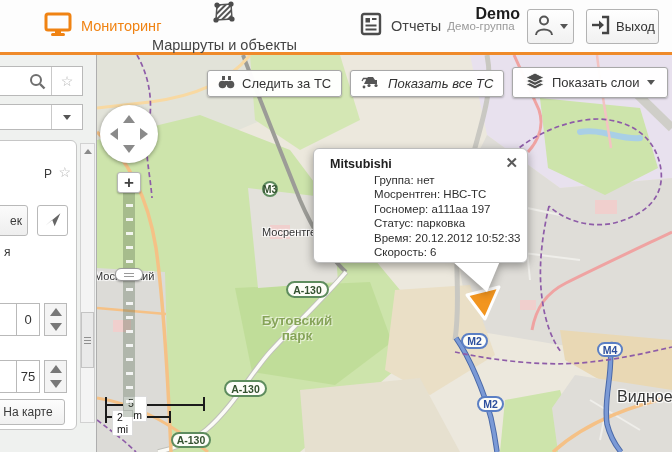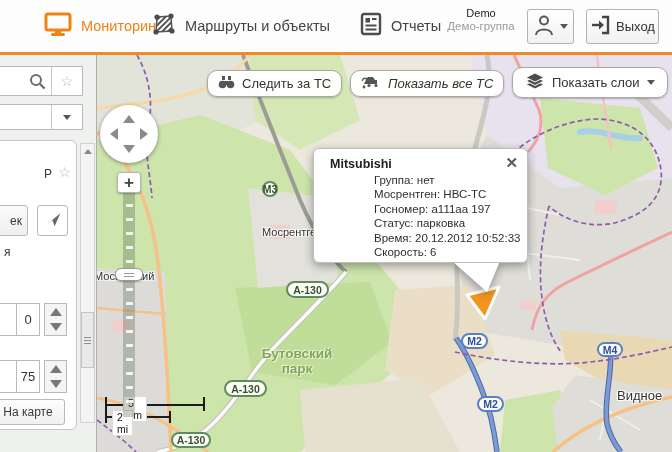--- a/index.html
+++ b/index.html
@@ -4,23 +4,23 @@
 <style>
   html,body{margin:0;padding:0;background:#888;}
   #app{position:relative;width:672px;height:452px;overflow:hidden;background:#eff1ef;
        font-family:"Liberation Sans",sans-serif;-webkit-font-smoothing:antialiased;}
   
   #topbar{position:absolute;left:0;top:0;width:672px;height:52px;background:#fdfdfd;
           border-bottom:3px solid #ef8a2a;z-index:50;}
   .nav-item{position:absolute;top:0;height:52px;display:flex;align-items:center;gap:9px;cursor:pointer;}
   .nav-label{font-size:14.5px;color:#434343;}
   .nav-item.active .nav-label{color:#f08313;}
-  #nav-monitoring{left:44px;} #nav-routes{left:152px;} #nav-reports{left:360px;}
+  #nav-monitoring{left:44px;} #nav-routes{left:152px;flex-direction:column;} #nav-reports{left:360px;}
   #user-block{position:absolute;left:442px;top:7px;width:78px;text-align:center;line-height:13px;}
-  #user-name{font-size:11px;font-weight:normal;color:#1c1c1c;}
+  #user-name{font-size:16px;font-weight:bold;color:#1c1c1c;text-align:right;}
   #user-group{font-size:11.5px;color:#9a9a9a;}
   .tb-btn{position:absolute;top:9px;height:35px;box-sizing:border-box;border:1px solid #b3b3b3;border-radius:3px;
           background:linear-gradient(#ffffff,#f1f1f1);display:flex;align-items:center;justify-content:center;
           gap:6px;cursor:pointer;font-size:13px;color:#333;}
   #user-btn{left:527px;width:47px;} #logout-btn{left:586px;width:73px;}
   .caret{width:0;height:0;border-left:4.5px solid transparent;border-right:4.5px solid transparent;border-top:5.5px solid #555;}
   
   #sidebar{position:absolute;left:0;top:55px;width:96px;height:397px;background:#eff1ef;
            border-right:1px solid #aeaeae;z-index:40;overflow:hidden;}
   .sb-box{position:absolute;left:-15px;width:98px;background:#fff;border:1px solid #b9b9b9;box-sizing:border-box;}
@@ -54,34 +54,34 @@
   #onmap-btn{left:2px;top:258px;width:74px;height:26px;background:linear-gradient(#fdfdfd,#f0f0f0);}
   #sb-scroll{position:absolute;left:80px;top:88px;width:15px;height:280px;background:#f4f4f4;border:1px solid #d2d2d2;box-sizing:border-box;}
   #sb-scroll .up{position:absolute;left:0;top:0;width:13px;height:14px;display:flex;align-items:center;justify-content:center;cursor:pointer;}
   #sb-scroll .up i{width:0;height:0;border-left:4px solid transparent;border-right:4px solid transparent;border-bottom:5px solid #8a8a8a;}
   #sb-thumb{position:absolute;left:0px;top:168px;width:13px;height:56px;background:#e9e9e9;border:1px solid #c4c4c4;
             box-sizing:border-box;display:flex;flex-direction:column;align-items:center;justify-content:center;gap:2px;cursor:grab;}
   #sb-thumb b{display:block;width:7px;height:1px;background:#8f8f8f;}
   
   #map{position:absolute;left:97px;top:55px;width:575px;height:397px;overflow:hidden;cursor:grab;}
   #map svg.tiles{position:absolute;left:0;top:0;}
-  .map-btn{position:absolute;box-sizing:border-box;height:27px;border:1px solid #a8a8a8;border-radius:10px;
+  .map-btn{position:absolute;box-sizing:border-box;height:27px;border:1px solid #a8a8a8;border-radius:3px;
            background:rgba(255,255,255,.97);box-shadow:0 1px 2px rgba(0,0,0,.25);display:flex;align-items:center;
            gap:7px;padding:0 10px;font-size:13px;color:#333;cursor:pointer;z-index:20;}
   #btn-follow{left:110px;top:15px;} #btn-showall{left:253px;top:15px;font-style:italic;}
   #btn-layers{left:415px;top:12px;height:31px;padding:0 12px;}
   .badge{position:absolute;box-sizing:border-box;border-radius:9px;background:#fdfdf8;font-size:10.5px;font-weight:bold;
          display:flex;align-items:center;justify-content:center;z-index:5;}
   .badge.green{border:2px solid #5e8c5e;color:#33512f;}
   .badge.blue{border:2px solid #5b7fc4;color:#2c4f9e;}
   .map-label{position:absolute;z-index:4;color:#333;font-size:11px;
              text-shadow:1px 1px 1px #fff,-1px -1px 1px #fff,1px -1px 1px #fff,-1px 1px 1px #fff;}
   #lbl-butovsky{color:#86a458;font-size:13.5px;font-weight:bold;text-align:center;line-height:15px;
-                text-shadow:1px 1px 1px #eef5e2,-1px -1px 1px #eef5e2;margin-top:33px;}
-  #lbl-vidnoe{font-size:13px;}
+                text-shadow:1px 1px 1px #eef5e2,-1px -1px 1px #eef5e2;}
+  #lbl-vidnoe{font-size:16px;}
   
   #pan-ctl{position:absolute;left:3px;top:50px;width:58px;height:58px;border-radius:50%;background:#fff;
            box-shadow:0 1px 4px rgba(0,0,0,.4);z-index:15;cursor:pointer;}
   .pan-tri{position:absolute;width:0;height:0;}
   #pan-up{left:23px;top:10px;border-left:6px solid transparent;border-right:6px solid transparent;border-bottom:8px solid #8a8a8a;}
   #pan-dn{left:23px;top:40px;border-left:6px solid transparent;border-right:6px solid transparent;border-top:8px solid #8a8a8a;}
   #pan-lf{left:10px;top:23px;border-top:6px solid transparent;border-bottom:6px solid transparent;border-right:8px solid #8a8a8a;}
   #pan-rt{left:40px;top:23px;border-top:6px solid transparent;border-bottom:6px solid transparent;border-left:8px solid #8a8a8a;}
   #zoom-in{position:absolute;left:20px;top:117px;width:24px;height:21px;background:#fff;border:1px solid #b5b5b5;
            border-radius:3px;box-sizing:border-box;z-index:15;display:flex;align-items:center;justify-content:center;

